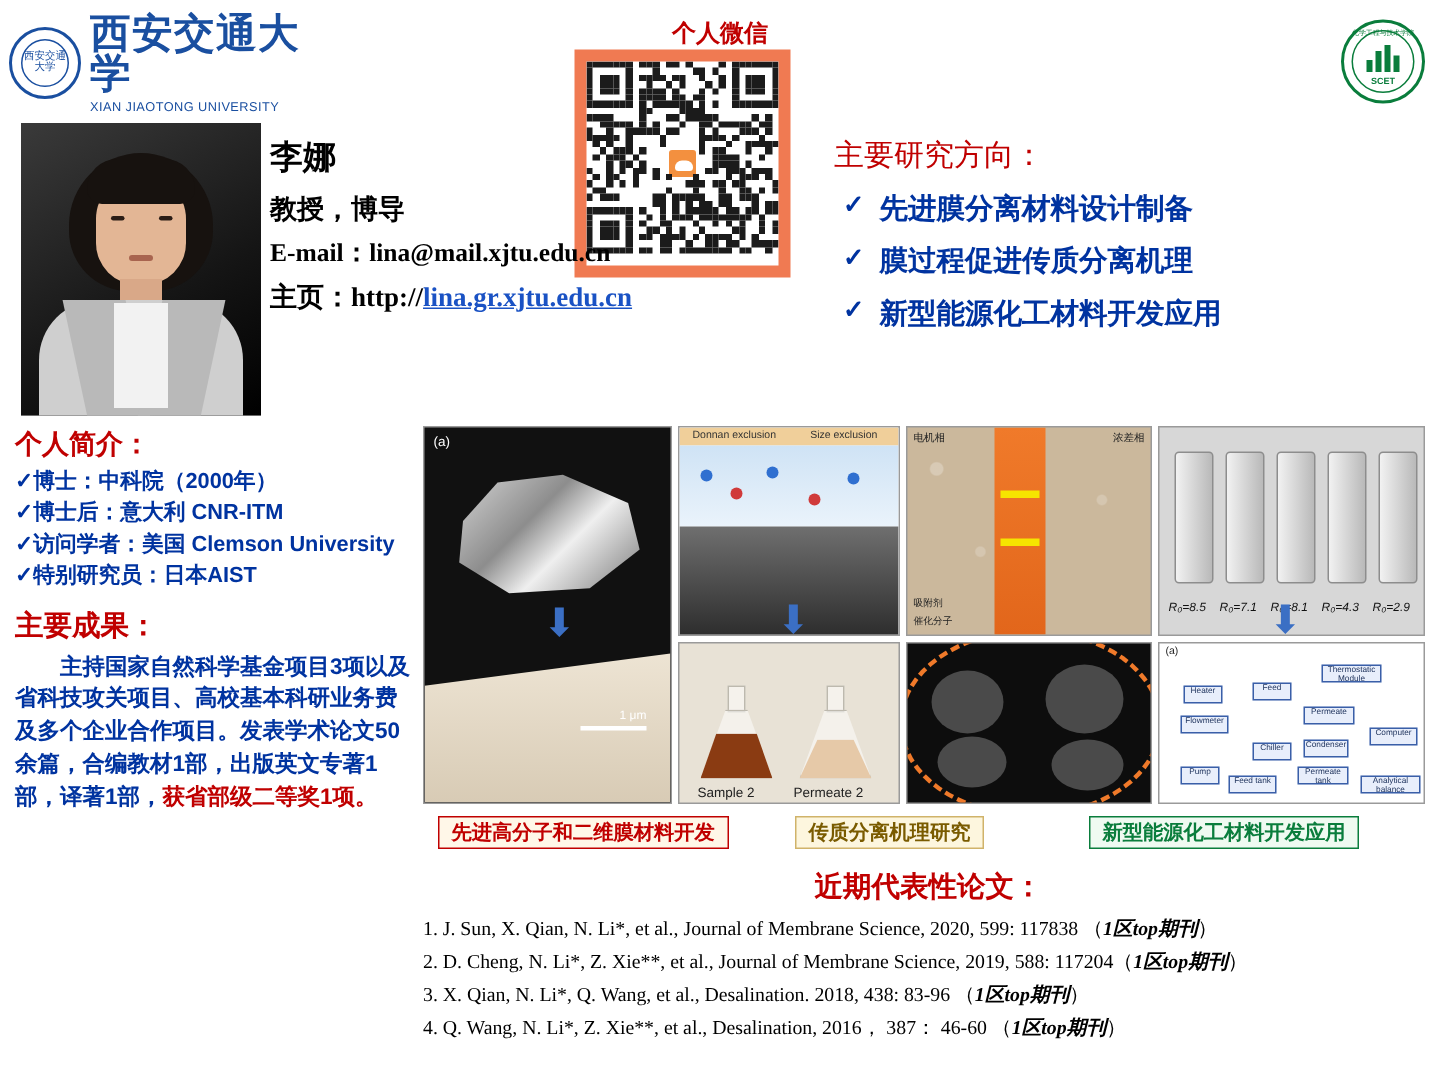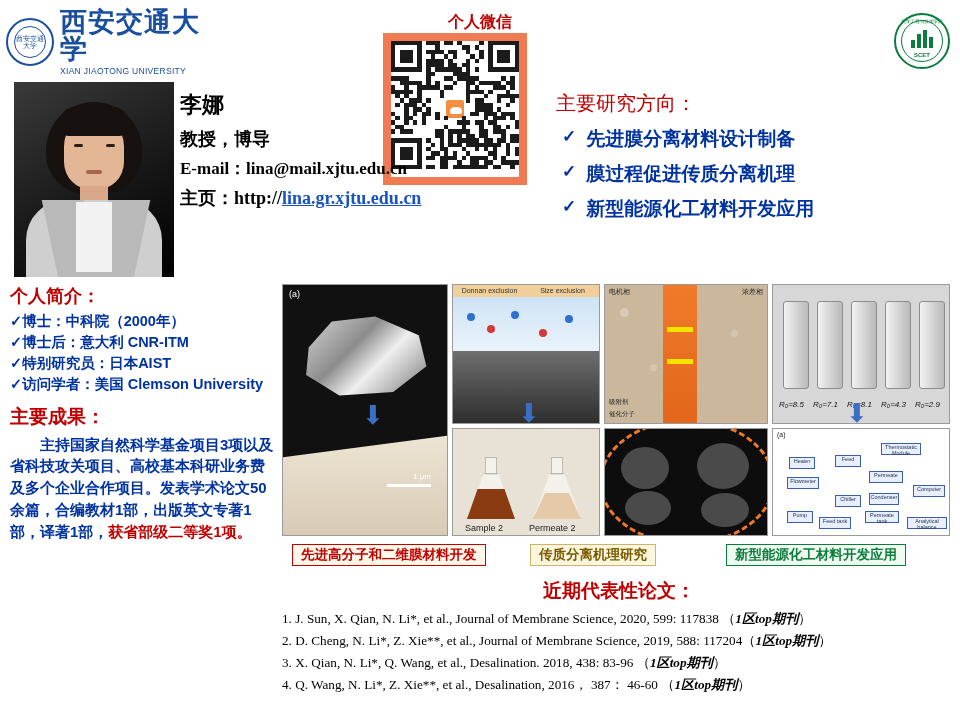--- a/index.html
+++ b/index.html
@@ -631,22 +631,22 @@
           <span class="tick">✓</span>
           <span>新型能源化工材料开发应用</span>
         </li>
     </ul>
   </div>
 
   <div class="leftpanel">
     <div class="lp-title">个人简介：</div>
     <div class="lp-item">✓博士：中科院（2000年）</div>
     <div class="lp-item">✓博士后：意大利 CNR-ITM</div>
+    <div class="lp-item">✓访问学者：美国 Clemson University</div>
     <div class="lp-item">✓特别研究员：日本AIST</div>
-    <div class="lp-item">✓访问学者：美国 Clemson University</div>
     <div class="lp-title2">主要成果：</div>
     <div class="lp-para"><span>主持国家自然科学基金项目3项以及省科技攻关项目、高校基本科研业务费及多个企业合作项目。发表学术论文50余篇，合编教材1部，出版英文专著1部，译著1部，</span><span class="red">获省部级二等奖1项。</span></div>
   </div>
 
   <div class="figs">
 
     <div class="fig f-sem">
       <div class="membrane"></div>
       <div class="flake"></div>
       <div class="cap">(a)</div>

